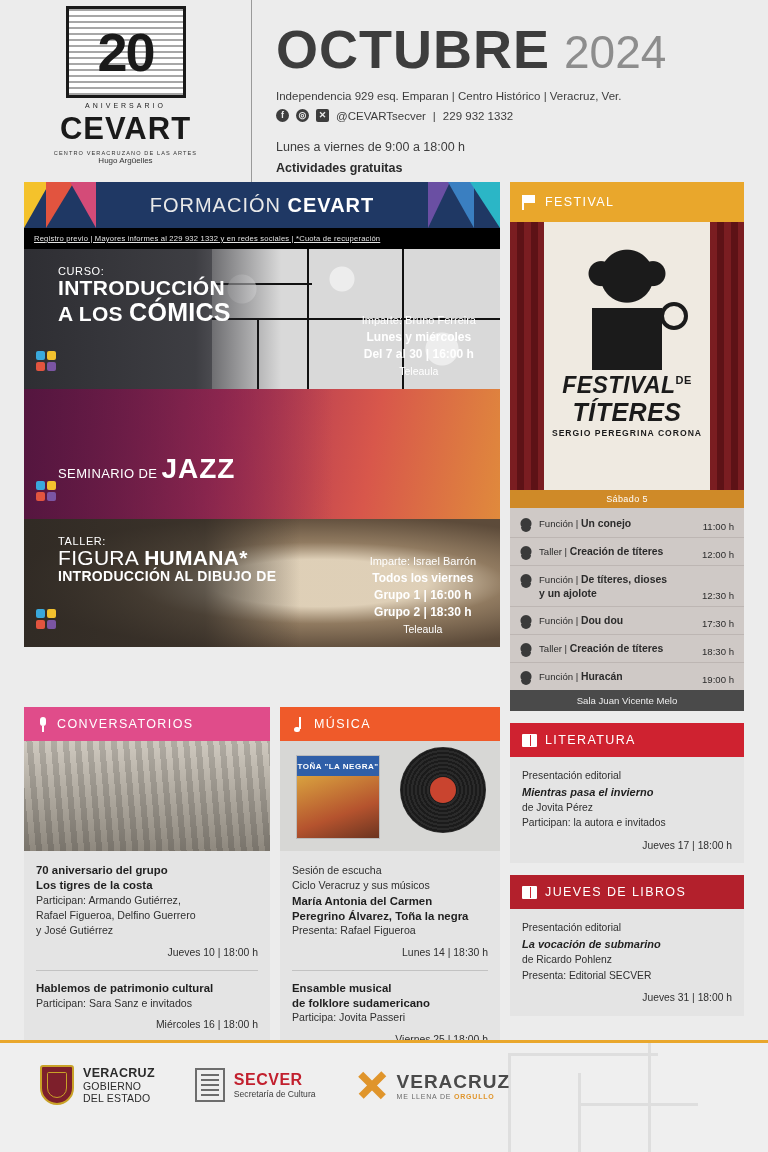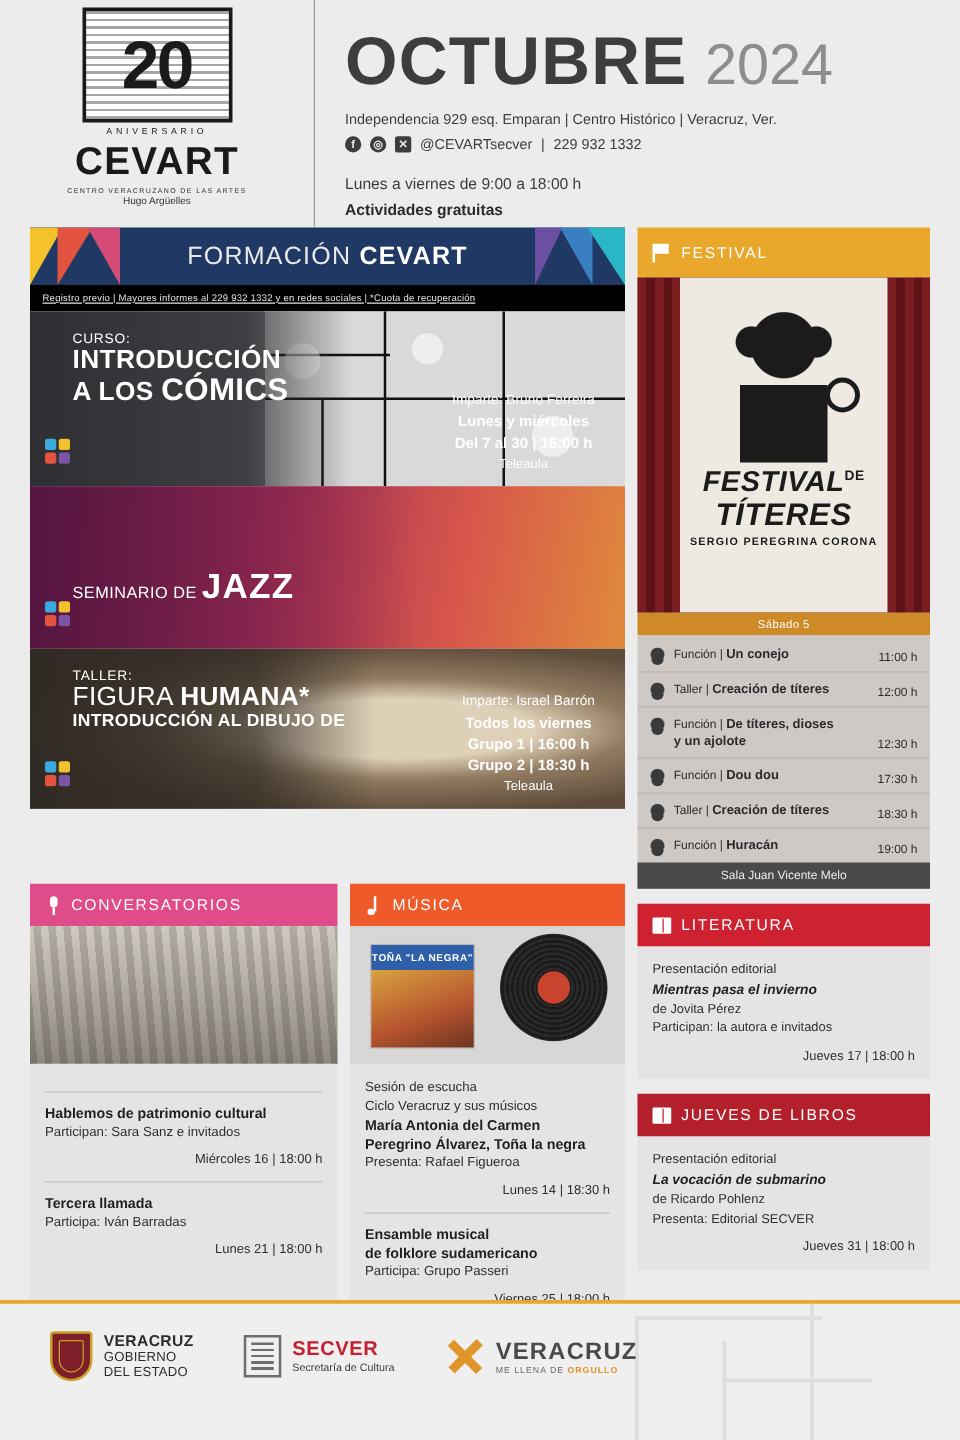--- a/index.html
+++ b/index.html
@@ -362,20 +362,28 @@
 
       <div class="lower">
 
         <div class="card conv">
           <div class="card-hd hd-pink">
             <span class="micicon"></span>
             <span class="t">CONVERSATORIOS</span>
           </div>
           <div class="photo bw"></div>
           <div class="card-body">
+            <div class="ev">
+              <span class="ttl">70 aniversario del grupo</span>
+              <span class="ttl">Los tigres de la costa</span>
+              <span style="white-space:pre-line">Participan: Armando Gutiérrez,
+Rafael Figueroa, Delfino Guerrero
+y José Gutiérrez</span>
+              <div class="when">Jueves 10 | 18:00 h</div>
+            </div>
             <div class="sep"></div>
             <div class="ev">
               <span class="ttl">Hablemos de patrimonio cultural</span>
               <span>Participan: Sara Sanz e invitados</span>
               <div class="when">Miércoles 16 | 18:00 h</div>
             </div>
             <div class="sep"></div>
             <div class="ev">
               <span class="ttl">Tercera llamada</span>
               <span>Participa: Iván Barradas</span>
@@ -402,21 +410,21 @@
               <span>Ciclo Veracruz y sus músicos</span>
               <span class="ttl">María Antonia del Carmen</span>
               <span class="ttl">Peregrino Álvarez, Toña la negra</span>
               <span>Presenta: Rafael Figueroa</span>
               <div class="when">Lunes 14 | 18:30 h</div>
             </div>
             <div class="sep"></div>
             <div class="ev">
               <span class="ttl">Ensamble musical</span>
               <span class="ttl">de folklore sudamericano</span>
-              <span>Participa: Grupo Passeri</span>
+              <span>Participa: Jovita Passeri</span>
               <div class="when">Viernes 25 | 18:00 h</div>
             </div>
           </div>
         </div>
       </div>
 
       <div class="venue-bar">Sala Juan Vicente Melo</div>
     </div>
 
     <div class="col-right">

